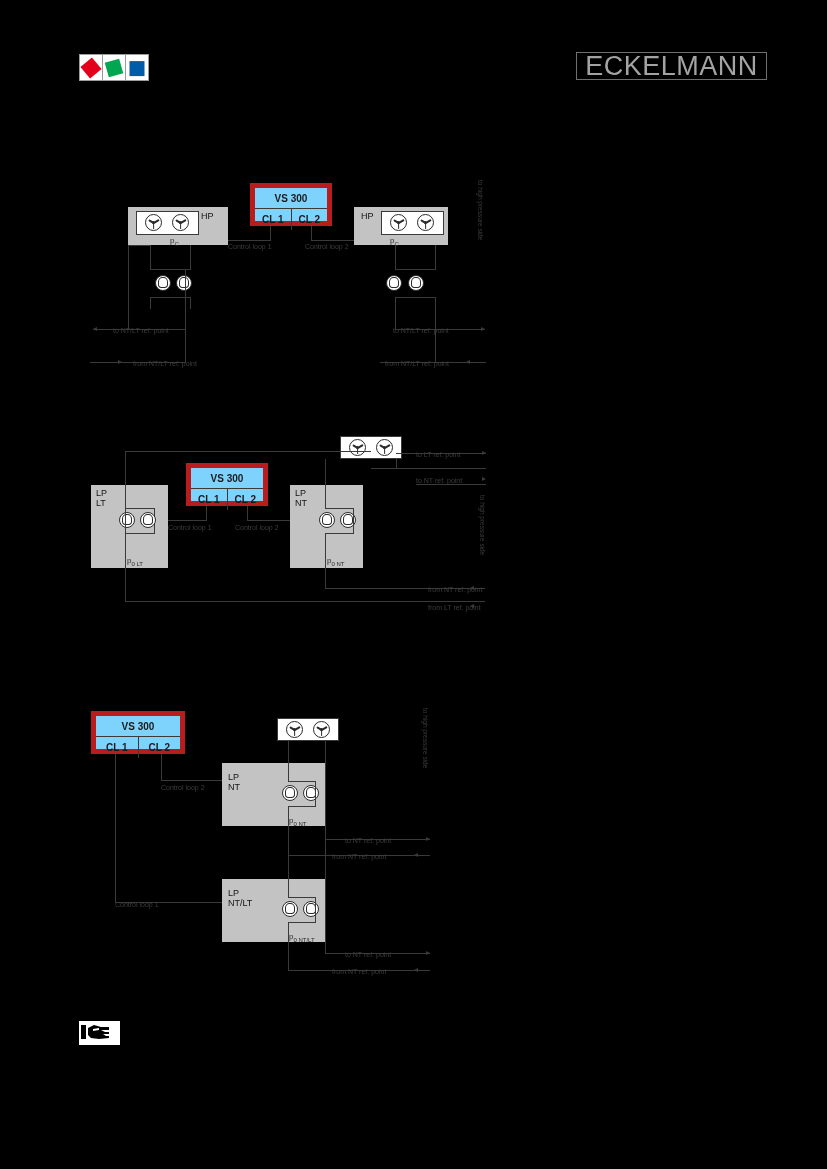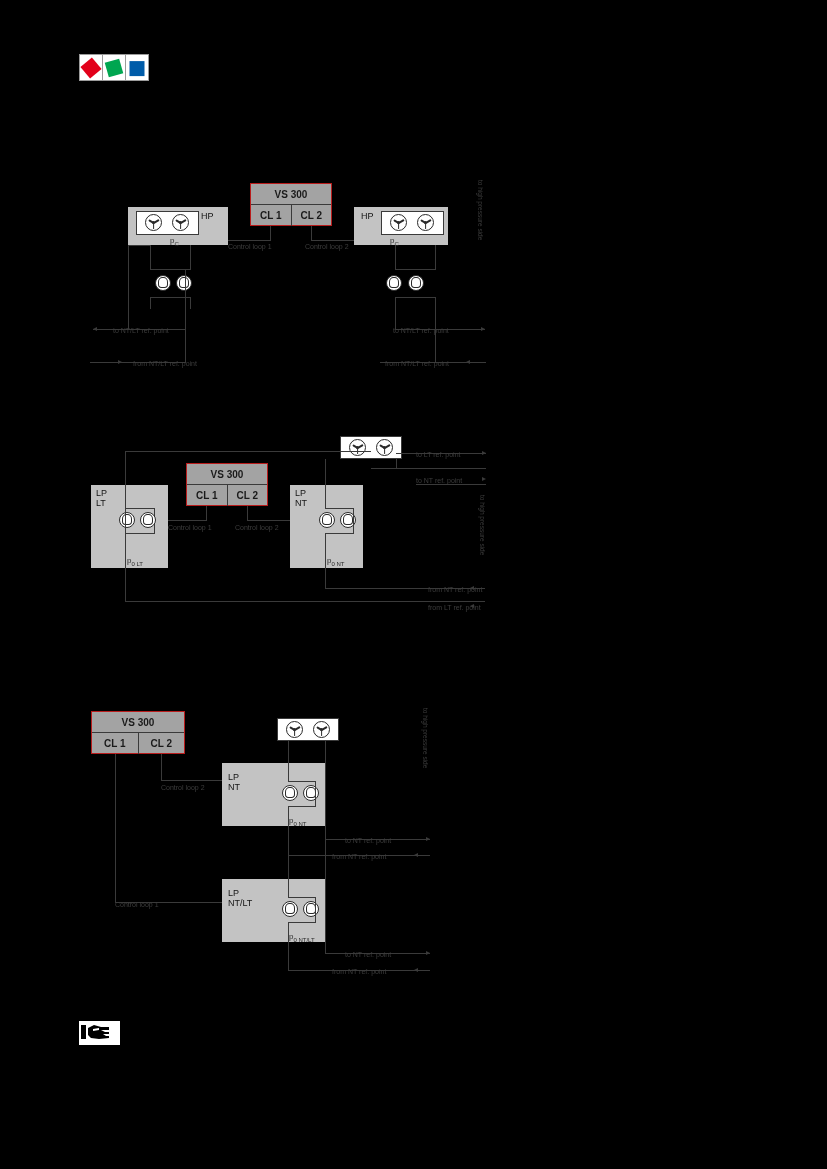--- a/index.html
+++ b/index.html
@@ -76,22 +76,22 @@
     box-sizing: border-box;
   }
   .wbox {           
     position: absolute;
     background: #ffffff;
     border: 1px solid #3a3a3a;
     box-sizing: border-box;
   }
   .ctrl {           
     position: absolute;
-    background: #a3a3a3;
-    border: 1px solid #b91c1c;
+    background: #7dd3fc;
+    border: 5px solid #b91c1c;
     box-sizing: border-box;
   }
   .ctrl .title {
     height: 21px;
     border-bottom: 1px solid #3a3a3a;
     display: flex; align-items: center; justify-content: center;
     font-size: 10px; font-weight: bold; color: #1a1a1a;
     box-sizing: border-box;
   }
   .ctrl .loops { display: flex; height: 21px; }
@@ -226,20 +226,23 @@
       <div class="logo-sq red"></div>
     </div>
     <div class="logo-cell">
       <div class="logo-sq green"></div>
     </div>
     <div class="logo-cell">
       <div class="logo-sq blue"></div>
     </div>
   </div>
 
+  <div class="wordmark-box">
+    <div class="wordmark">ECKELMANN</div>
+  </div>
 
   <div>
 
     <div class="gbox" style="left:128px; top:207px; width:100px; height:38px;"></div>
     <div class="wbox" style="left:136px; top:211px; width:63px; height:24px;"></div>
     <div class="fan" style="left:145px; top:214px;">
         <i></i>
         <i></i>
         <i></i>
         <b></b>

